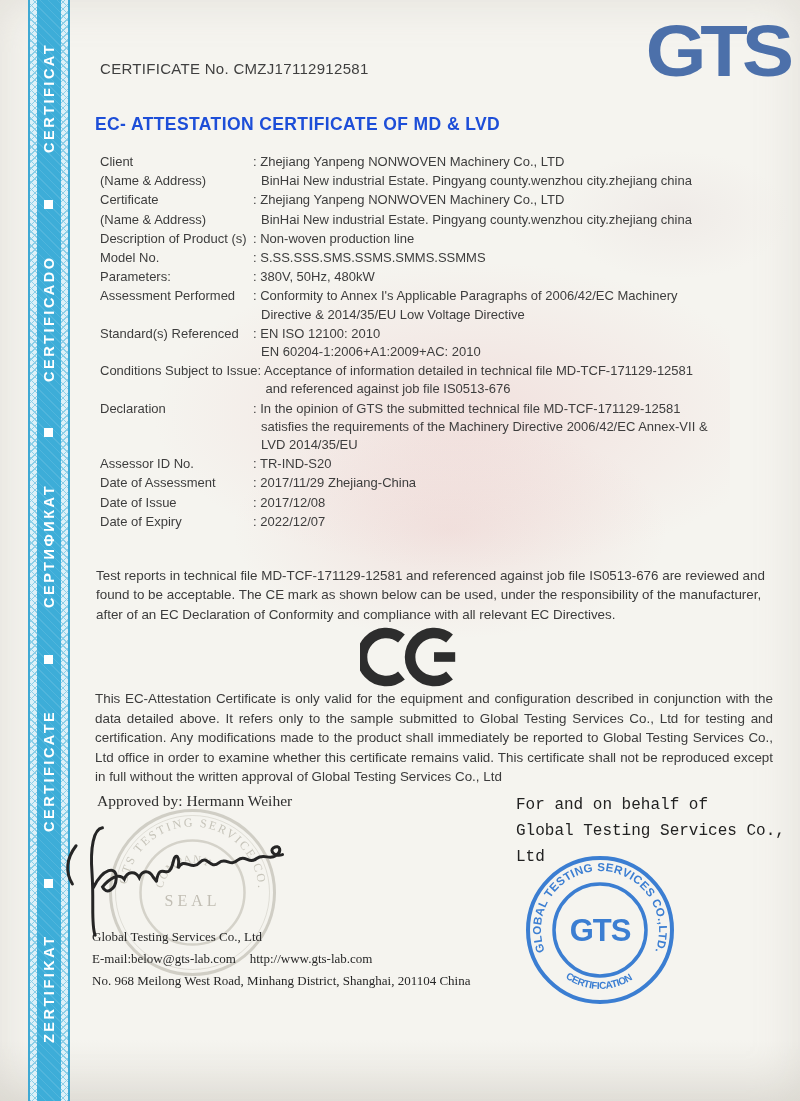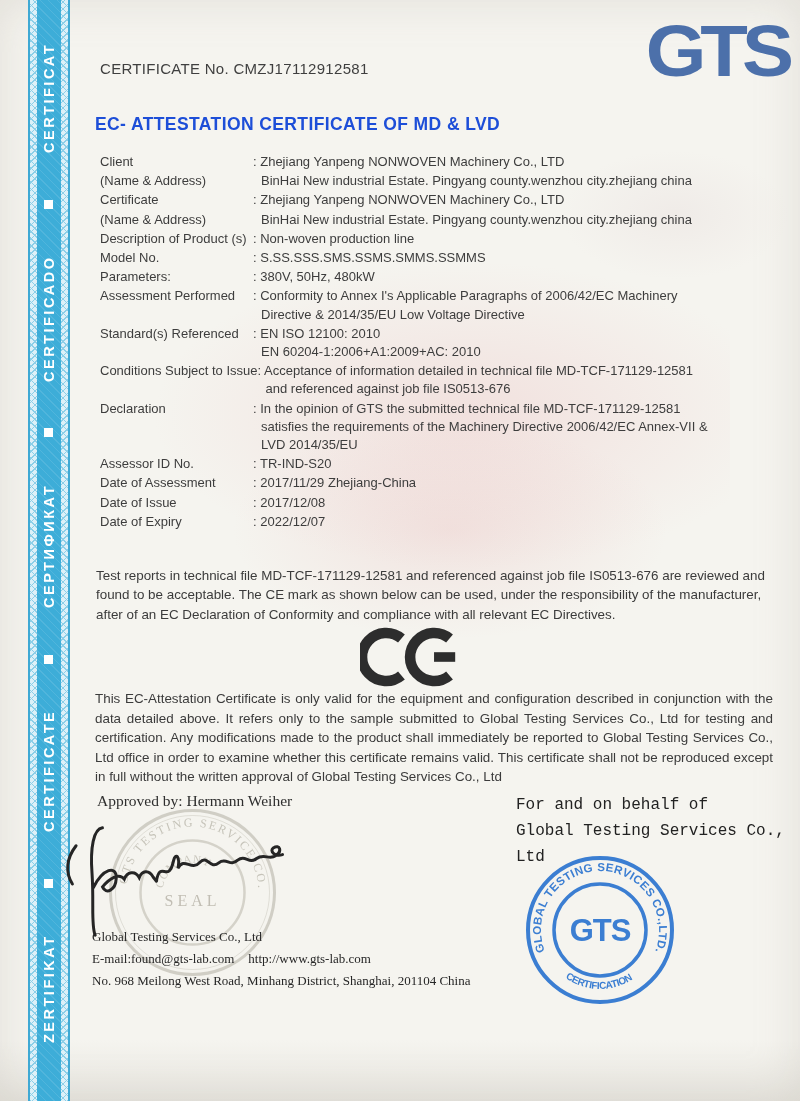--- a/index.html
+++ b/index.html
@@ -251,18 +251,18 @@
       <text font-family="Liberation Sans, sans-serif" font-size="10" font-weight="bold" fill="#3b7ed2">
         <textPath href="#stampBottom" startOffset="2" textLength="72">CERTIFICATION</textPath>
       </text>
       <text x="85" y="96" text-anchor="middle" font-family="Liberation Sans, sans-serif" font-size="31" font-weight="bold" fill="#3b7ed2" letter-spacing="-1">GTS</text>
     </svg>
   </div>
 
   <div class="footer">
     <div>Global Testing Services Co., Ltd</div>
     <div>
-      <span>E-mail:found@gts-lab.com</span><span class="gap"></span><span>http://www.gts-lab.com</span>
+      <span>E-mail:below@gts-lab.com</span><span class="gap"></span><span>http://www.gts-lab.com</span>
     </div>
     <div>No. 968 Meilong West Road, Minhang District, Shanghai, 201104 China</div>
   </div>
 
 </div>
 
 </body></html>

